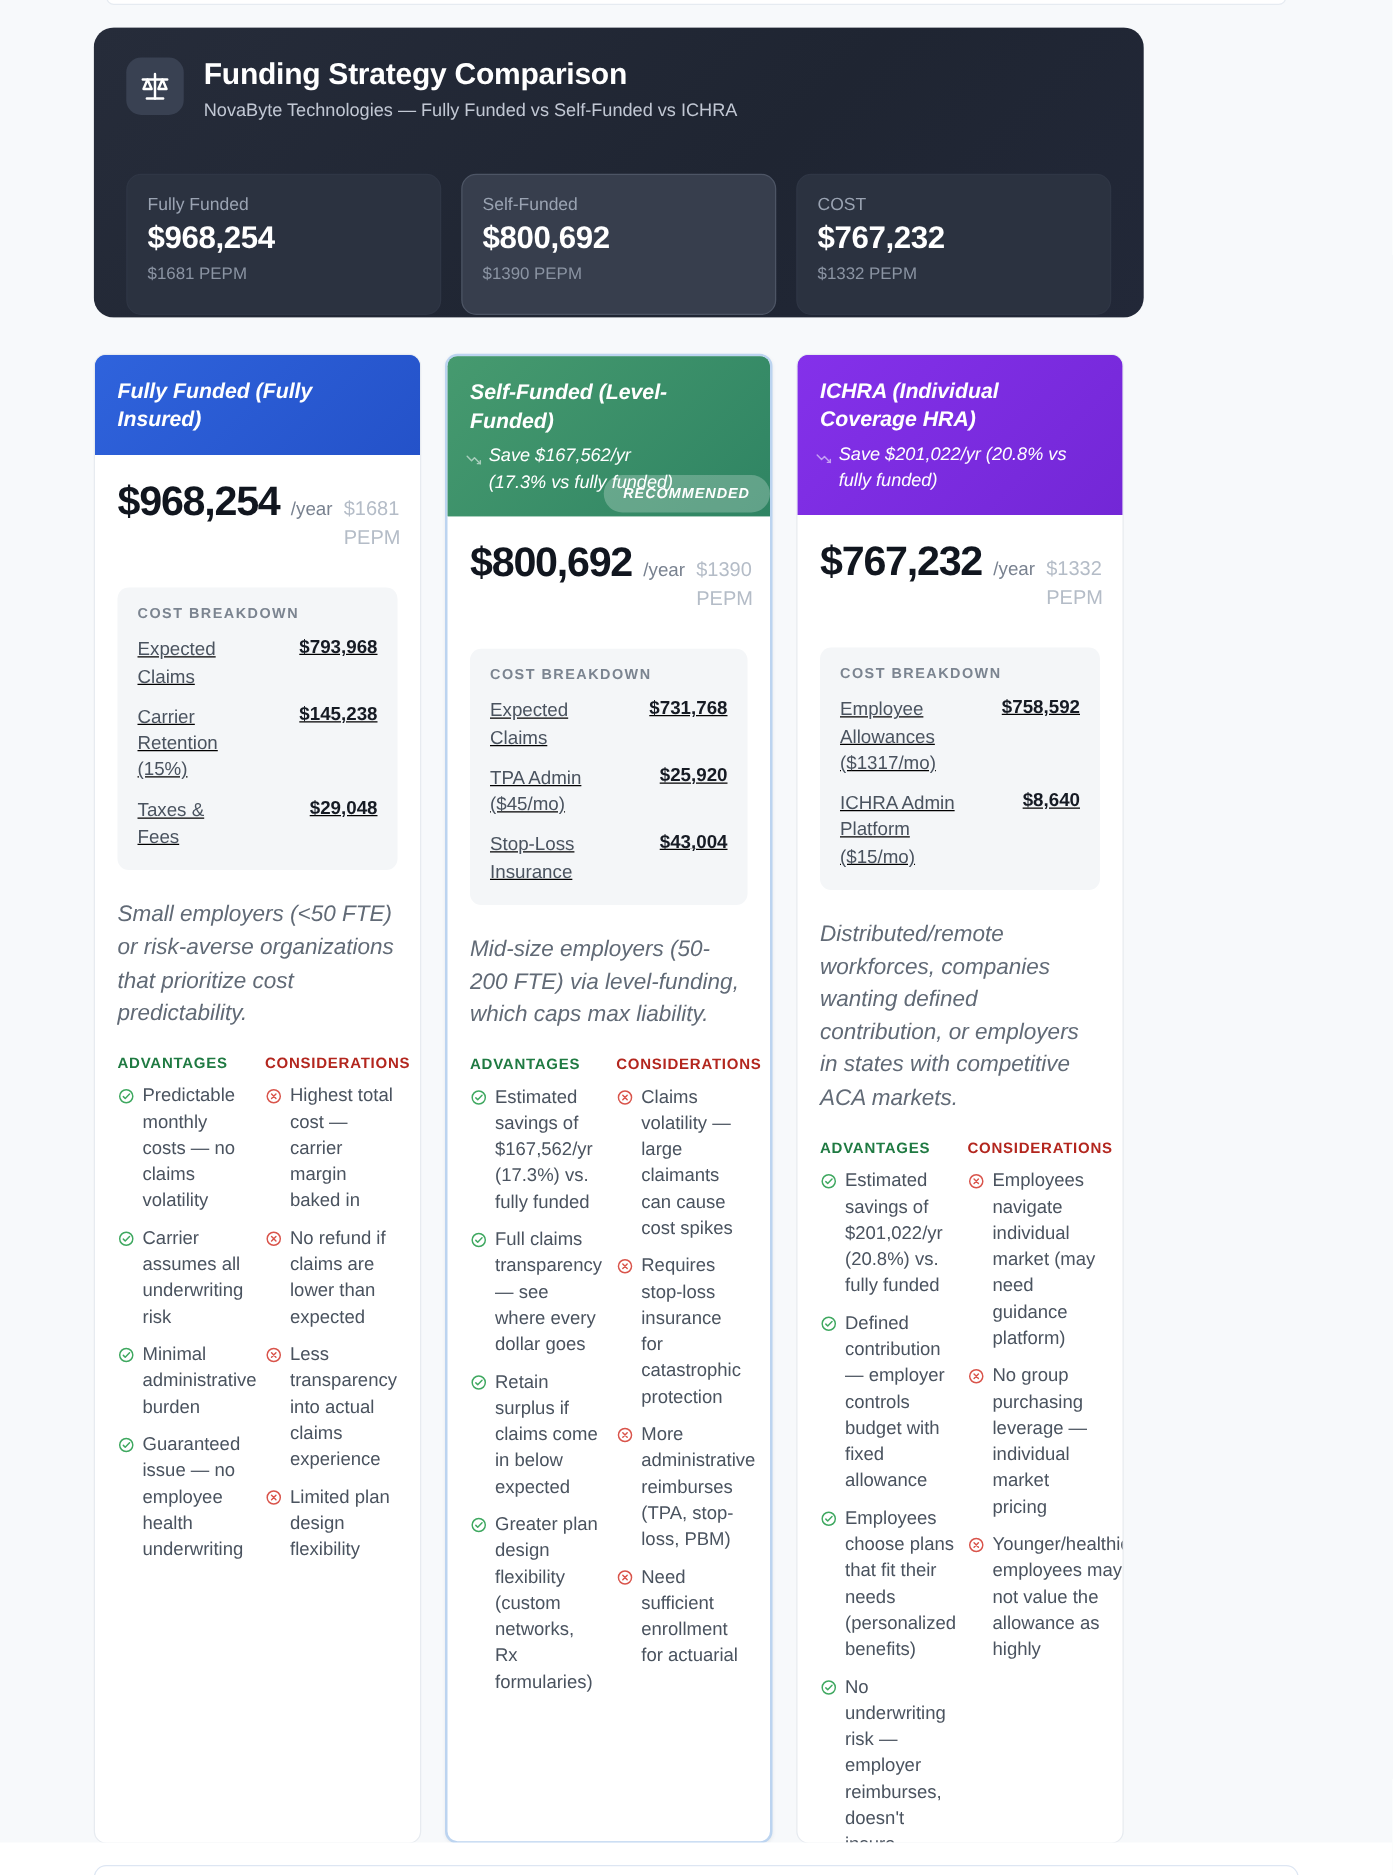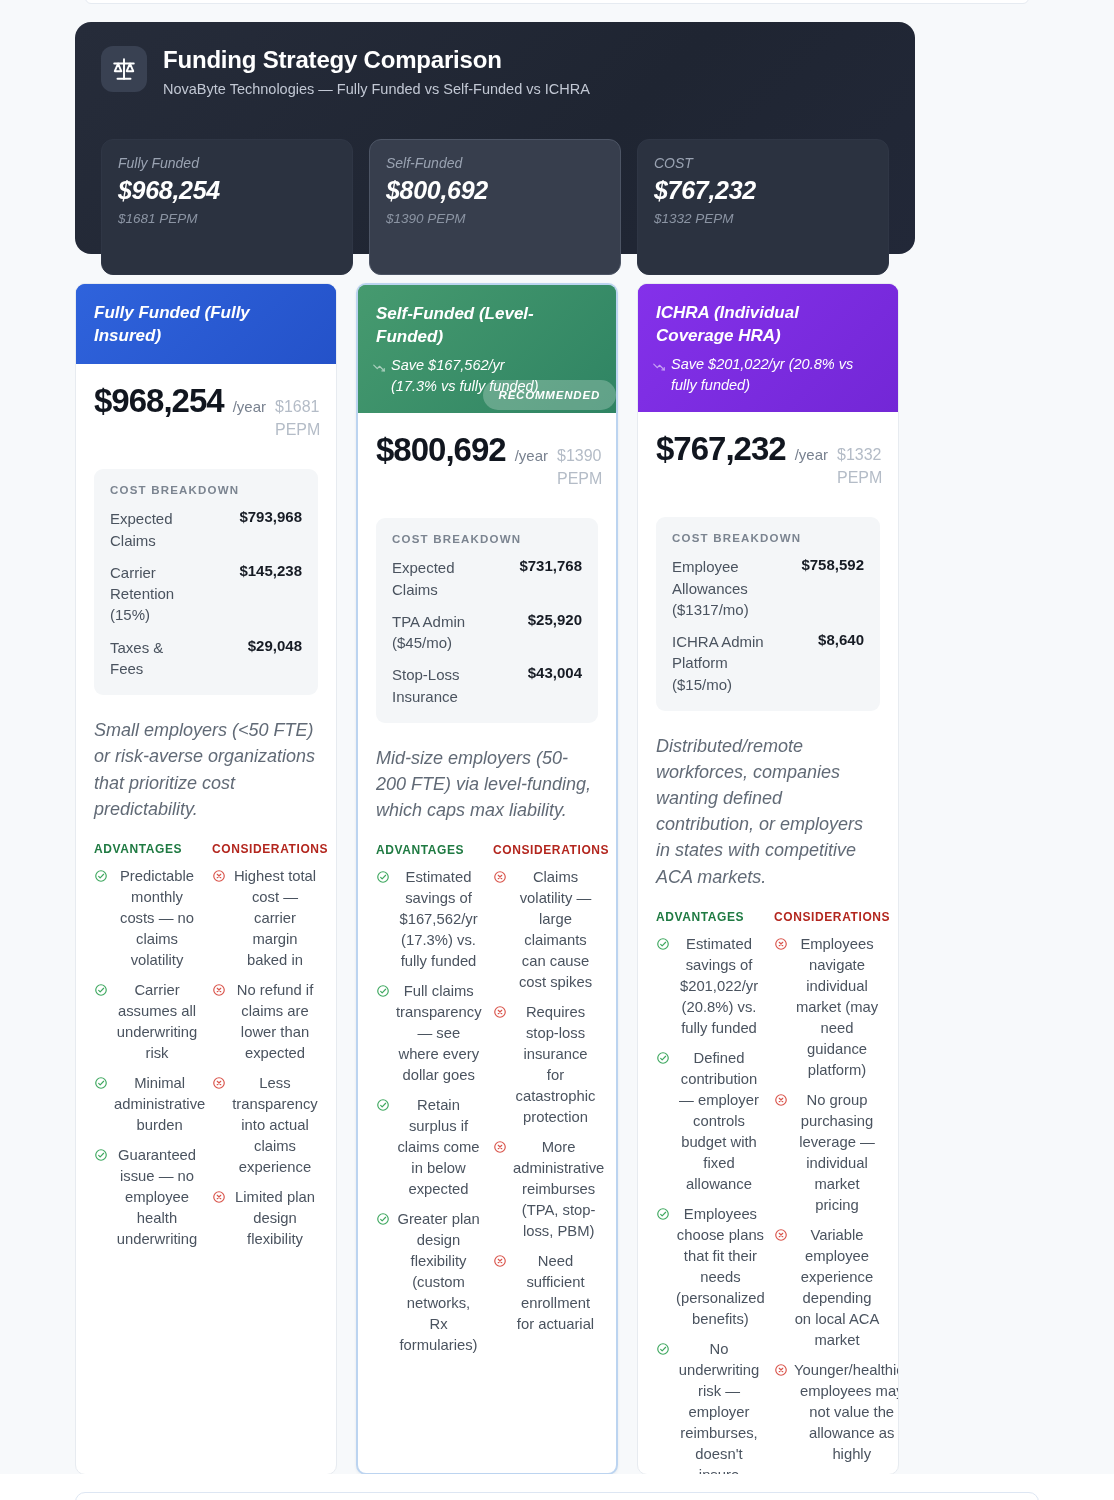--- a/index.html
+++ b/index.html
@@ -50,23 +50,23 @@
     letter-spacing: -0.2px; line-height: 1.15;
   }
   .hero-sub {
     color: #c2c8d4; font-size: 14.5px; margin-top: 6px; line-height: 1.3;
   }
   .hero-cards {
     position: absolute; left: 26px; right: 26px; top: 117px;
     display: flex; gap: 16px;
   }
   .hero-card {
-    flex: 1 1 0; height: 136px;
+    flex: 1 1 0; height: 113px;
     background: #2b3240; border: 1px solid #2f3645;
-    border-radius: 12px; padding: 15px 16px; font-style: italic;
+    border-radius: 12px; padding: 15px 16px;
   }
   .hero-card.active { background: #373e4d; border-color: #4d5565; }
   .hc-label { color: #9aa3b2; font-size: 14px; }
   .hc-value { color: #ffffff; font-size: 25px; font-weight: bold; margin-top: 5px; letter-spacing: -0.3px; }
   .hc-pepm { color: #8b94a3; font-size: 13.5px; margin-top: 6px; }
 
   
   .columns {
     position: absolute; left: 75px; top: 283px; width: 840px; height: 1192px;
     display: flex; gap: 19px;
@@ -112,38 +112,38 @@
   .per-year { font-size: 15px; color: #78818f; }
   .pepm { font-size: 16px; color: #b4bcc7; line-height: 1.45; max-width: 44px; white-space: normal; }
 
   .breakdown {
     margin-top: 28px; background: #f4f6f8; border-radius: 9px; padding: 15px 16px 16px 16px;
   }
   .bd-title {
     font-size: 11.5px; font-weight: bold; color: #7b8490;
     letter-spacing: 1.2px; margin-bottom: 12px;
   }
-  .bd-row { display: flex; justify-content: space-between; gap: 20px; margin-bottom: 11px; align-items: flex-start; }
+  .bd-row { display: flex; justify-content: space-between; gap: 20px; margin-bottom: 11px; align-items: flex-start; text-decoration: underline; }
   .bd-row:last-child { margin-bottom: 0; }
   .bd-label { font-size: 15px; color: #4a535f; line-height: 1.42; }
   .bd-value { font-size: 15px; color: #161b24; font-weight: bold; white-space: nowrap; margin-left: 31px; }
 
   .bestfor {
     margin-top: 22px; font-size: 18px; font-style: italic;
     color: #616a76; line-height: 1.45;
   }
 
   .lists { margin-top: 20px; display: flex; gap: 12px; }
   .list-col { flex: 1 1 0; min-width: 0; }
   .list-head { font-size: 12px; font-weight: bold; letter-spacing: 0.6px; margin-bottom: 10px; white-space: nowrap; }
   .list-head.adv { color: #1f7a42; }
   .list-head.con { color: #b3261e; }
   .li { display: flex; gap: 6px; margin-bottom: 9px; align-items: flex-start; }
   .li-icon { flex: 0 0 14px; margin-top: 3px; }
-  .li-text { font-size: 14.8px; color: #4a535f; line-height: 1.42; text-align: center; }
+  .li-text { font-size: 14.8px; color: #4a535f; line-height: 1.42; }
 </style>
 </head>
 <body>
 
 <div class="page">
 
   <div class="top-sliver"></div>
 
   <div class="hero">
     <div class="hero-top">
@@ -455,27 +455,20 @@
                     <circle cx="12" cy="12" r="9"></circle>
                     <path d="M9 9l6 6M15 9l-6 6"></path>
                   </svg></span>
               <span class="li-text">No group purchasing leverage — individual market pricing</span>
             </div>
             <div class="li">
               <span class="li-icon"><svg width="14" height="14" viewBox="0 0 24 24" fill="none" stroke="#d9544b" stroke-width="2" stroke-linecap="round" stroke-linejoin="round">
                     <circle cx="12" cy="12" r="9"></circle>
                     <path d="M9 9l6 6M15 9l-6 6"></path>
                   </svg></span>
-              <span class="li-text">Variable employee experience depending on local ACA market</span>
-            </div>
-            <div class="li">
-              <span class="li-icon"><svg width="14" height="14" viewBox="0 0 24 24" fill="none" stroke="#d9544b" stroke-width="2" stroke-linecap="round" stroke-linejoin="round">
-                    <circle cx="12" cy="12" r="9"></circle>
-                    <path d="M9 9l6 6M15 9l-6 6"></path>
-                  </svg></span>
               <span class="li-text">Younger/healthier employees may not value the allowance as highly</span>
             </div>
           </div>
         </div>
       </div>
     </div>
 
   </div>
 
   <div class="bottom-band"></div>

